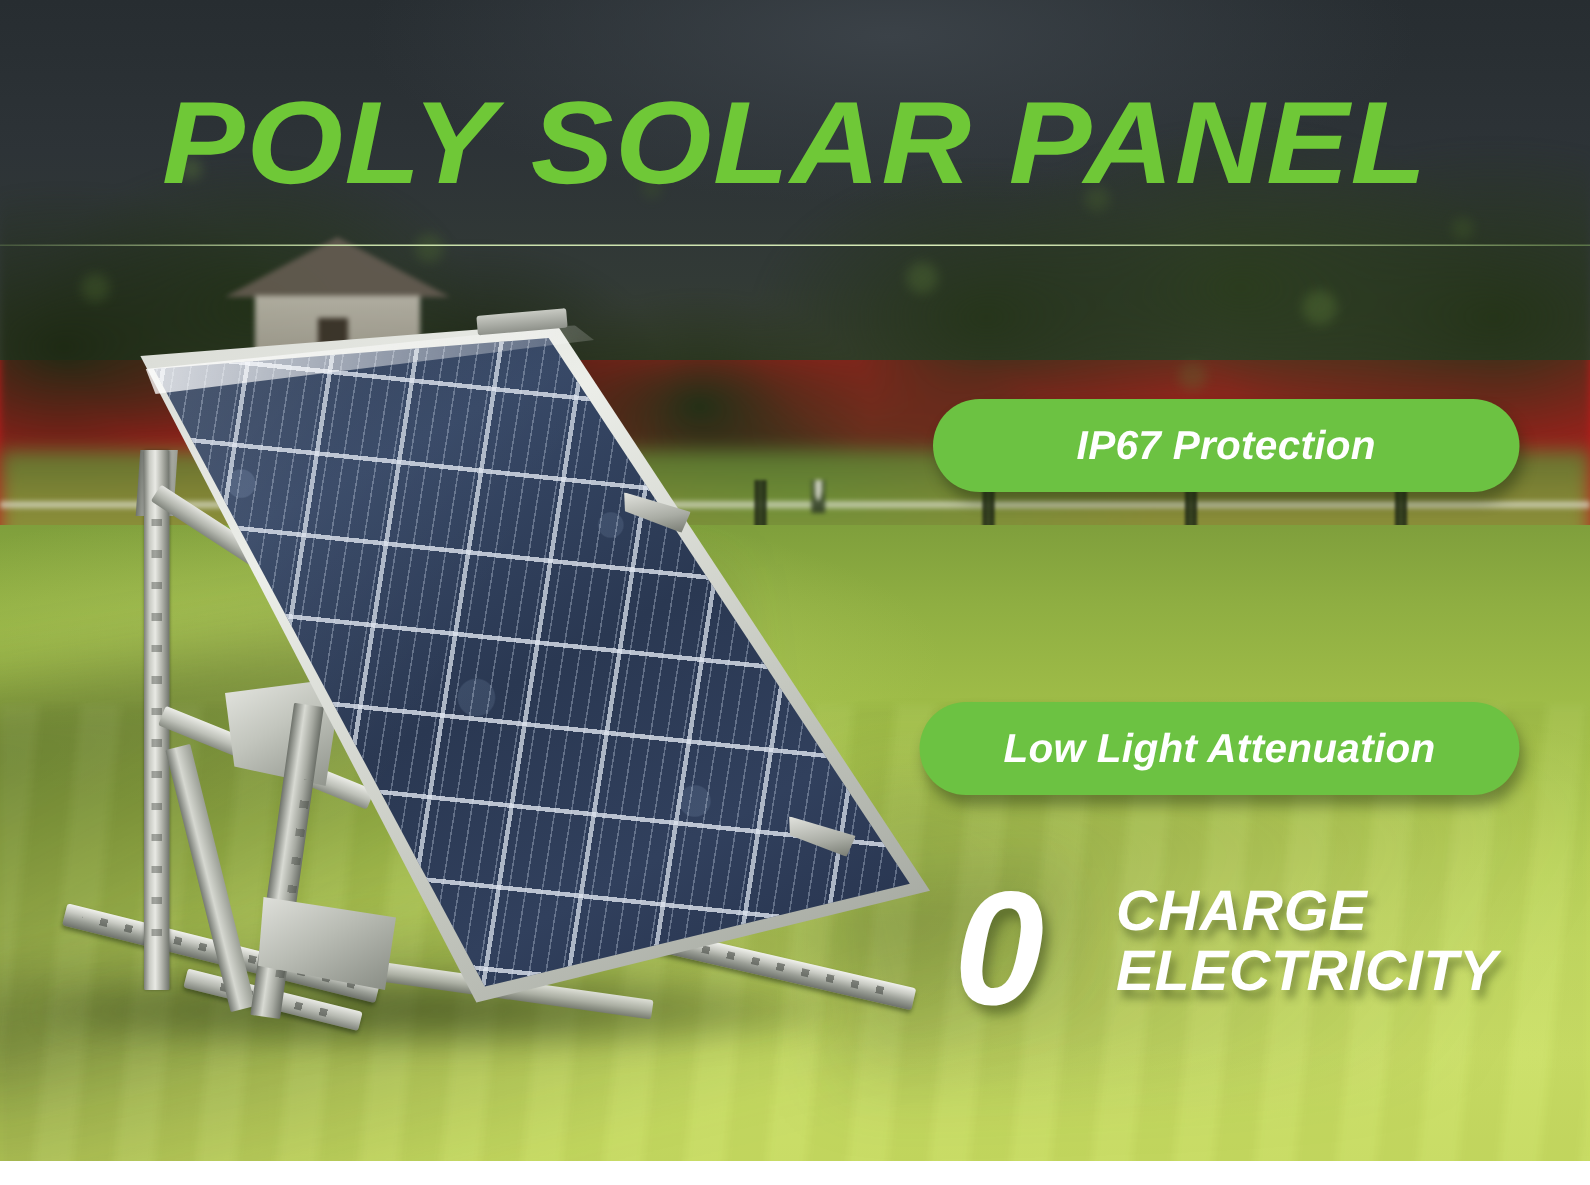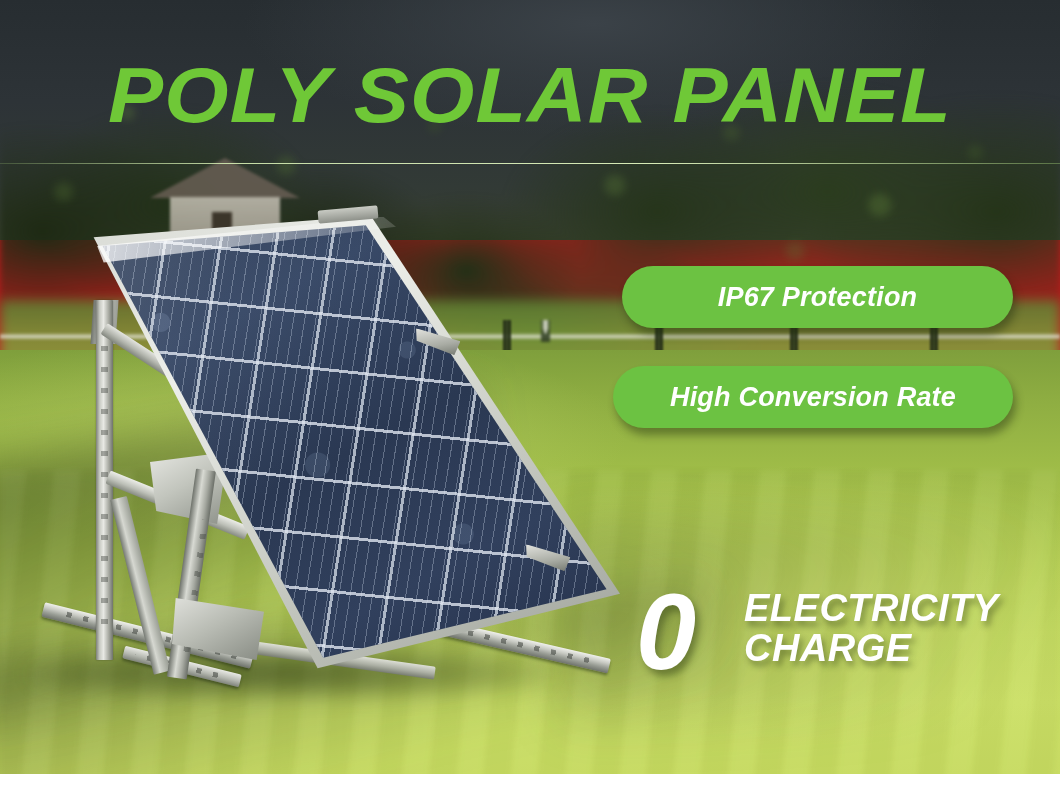--- a/index.html
+++ b/index.html
@@ -458,25 +458,25 @@
 
     <div class="clamp"></div>
     <div class="bracket bracket-a"></div>
     <div class="bracket bracket-b"></div>
   </div>
 
   <div class="title">POLY SOLAR PANEL</div>
 
   <div class="pills">
     <div class="pill pill-1">IP67 Protection</div>
-    <div class="pill pill-2">High Conversion Rate</div>
+    <div class="pill pill-3">Low Light Attenuation</div>
   </div>
 
   <div class="zero-block">
     <div class="zero">0</div>
     <div class="charge-lines">
+      <span>CHARGE</span>
       <span>ELECTRICITY</span>
-      <span>CHARGE</span>
     </div>
   </div>
 
   <div class="bottom-strip"></div>
 </div>
 
 </body></html>

